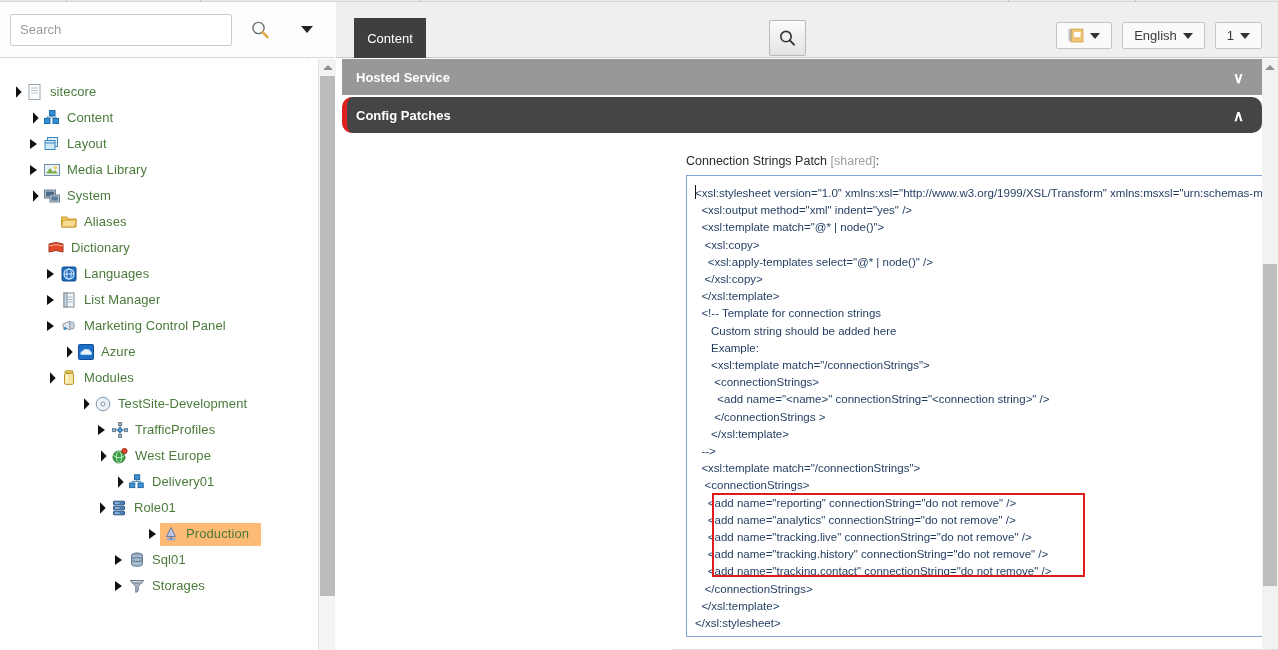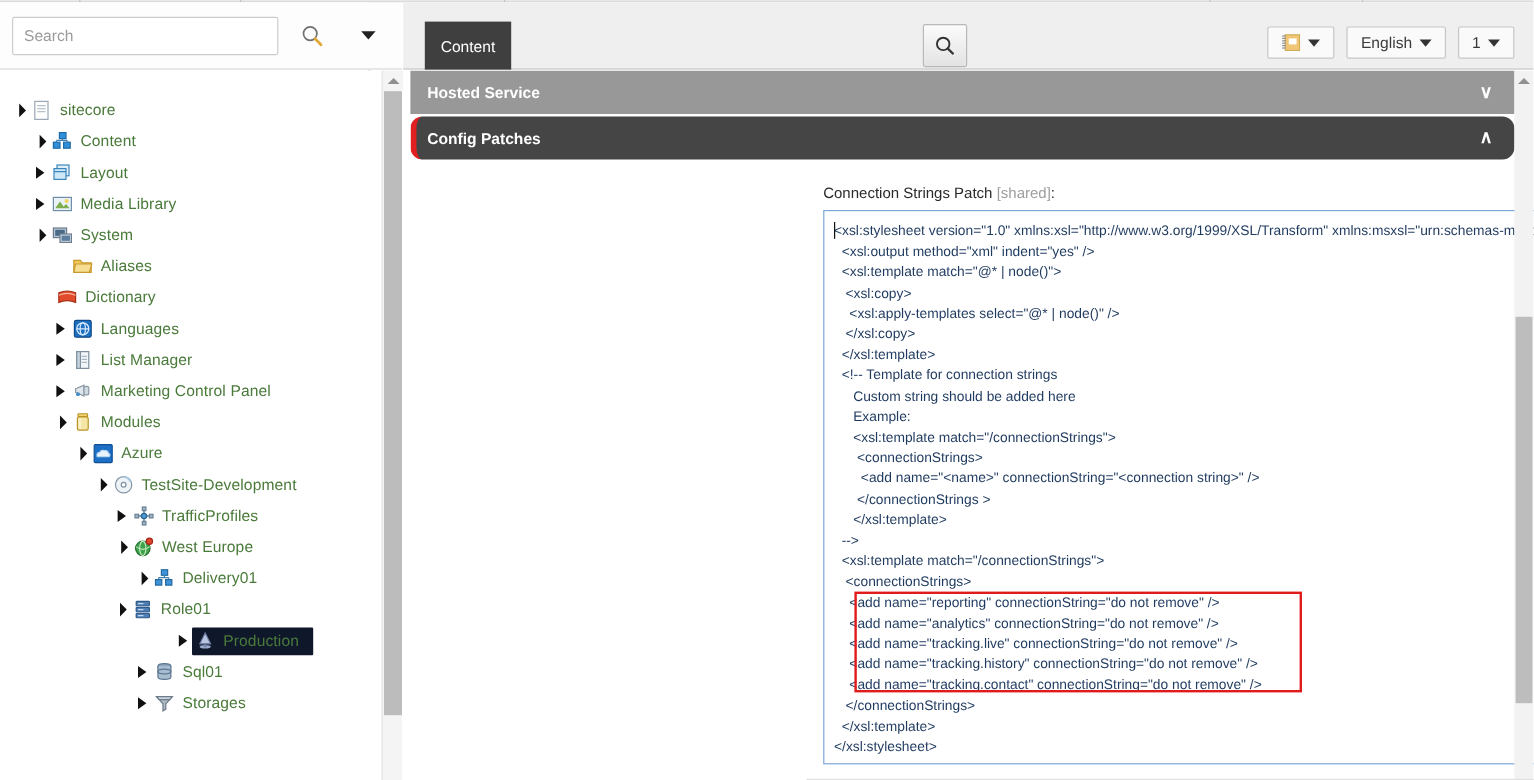--- a/index.html
+++ b/index.html
@@ -82,21 +82,21 @@
   }
   .ticon {
     width: 18px; height: 18px; flex: 0 0 18px; margin-right: 6px;
     position: relative; display: inline-block;
   }
   .tlabel {
     font-size: 13px; color: #4a7a3a; letter-spacing: .1px;
     padding: 1px 4px 2px 0;
   }
   .node.selected .sel {
-    background: #0f172a; border-radius: 1px; padding: 2px 8px 3px 2px;
+    background: #fdba74; border-radius: 1px; padding: 2px 8px 3px 2px;
     display: inline-flex; align-items: center;
   }
   .node .sel { display: inline-flex; align-items: center; padding: 2px 8px 3px 2px; }
 
   
   #tree-sb {
     position: absolute; top: 57px; left: 318px; width: 17px; height: 591px;
     background: #f4f4f4; border-left: 1px solid #e3e3e3;
   }
   #tree-sb .sb-up {
@@ -366,43 +366,43 @@
             </span>
             <span class="sel">
               <span class="ticon"><svg width="18" height="18" viewBox="0 0 18 18">
                   <path d="M3 7 L10 4 V13 L3 10 Z" fill="#dfe6ec" stroke="#8a97a4"></path>
                   <rect x="10" y="5" width="4" height="7" rx="1.6" fill="#cfd9e2" stroke="#8a97a4"></rect>
                   <circle cx="5" cy="11.5" r="1.6" fill="#3f8ccb"></circle>
                 </svg></span>
               <span class="tlabel">Marketing Control Panel</span>
             </span>
           </div>
+          <div class="node" style="padding-left: 59px;">
+            <span class="twisty">
+              <span class="tri-down"></span>
+            </span>
+            <span class="sel">
+              <span class="ticon"><svg width="18" height="18" viewBox="0 0 18 18">
+                  <rect x="1.5" y="1.5" width="15" height="15" rx="1" fill="#1c6fc4" stroke="#0f4e91"></rect>
+                  <path d="M4 11.5 Q3 8.5 6 8 Q7 5.5 10 6.5 Q13 6 13.5 9 Q15.5 9.5 14 11.5 Z" fill="#e8f3fc" stroke="#b7d6ef"></path>
+                </svg></span>
+              <span class="tlabel">Azure</span>
+            </span>
+          </div>
           <div class="node" style="padding-left: 42px;">
             <span class="twisty">
               <span class="tri-down"></span>
             </span>
             <span class="sel">
               <span class="ticon"><svg width="18" height="18" viewBox="0 0 18 18">
                   <rect x="5" y="1.8" width="8" height="2.4" rx="0.7" fill="#f2d36b" stroke="#b99326"></rect>
                   <rect x="4.5" y="4.4" width="9" height="11" rx="1.6" fill="#f5e6a6" stroke="#b99326"></rect>
                   <path d="M5.6 5.6 h2 v9 h-2 z" fill="#fbf5d4" opacity="0.8"></path>
                 </svg></span>
               <span class="tlabel">Modules</span>
-            </span>
-          </div>
-          <div class="node" style="padding-left: 59px;">
-            <span class="twisty">
-              <span class="tri-down"></span>
-            </span>
-            <span class="sel">
-              <span class="ticon"><svg width="18" height="18" viewBox="0 0 18 18">
-                  <rect x="1.5" y="1.5" width="15" height="15" rx="1" fill="#1c6fc4" stroke="#0f4e91"></rect>
-                  <path d="M4 11.5 Q3 8.5 6 8 Q7 5.5 10 6.5 Q13 6 13.5 9 Q15.5 9.5 14 11.5 Z" fill="#e8f3fc" stroke="#b7d6ef"></path>
-                </svg></span>
-              <span class="tlabel">Azure</span>
             </span>
           </div>
           <div class="node" style="padding-left: 76px;">
             <span class="twisty">
               <span class="tri-down"></span>
             </span>
             <span class="sel">
               <span class="ticon"><svg width="18" height="18" viewBox="0 0 18 18">
                   <circle cx="9" cy="9" r="6.8" fill="#eef3f7" stroke="#7f93a5"></circle>
                   <circle cx="9" cy="9" r="2" fill="#ffffff" stroke="#7f93a5"></circle>

